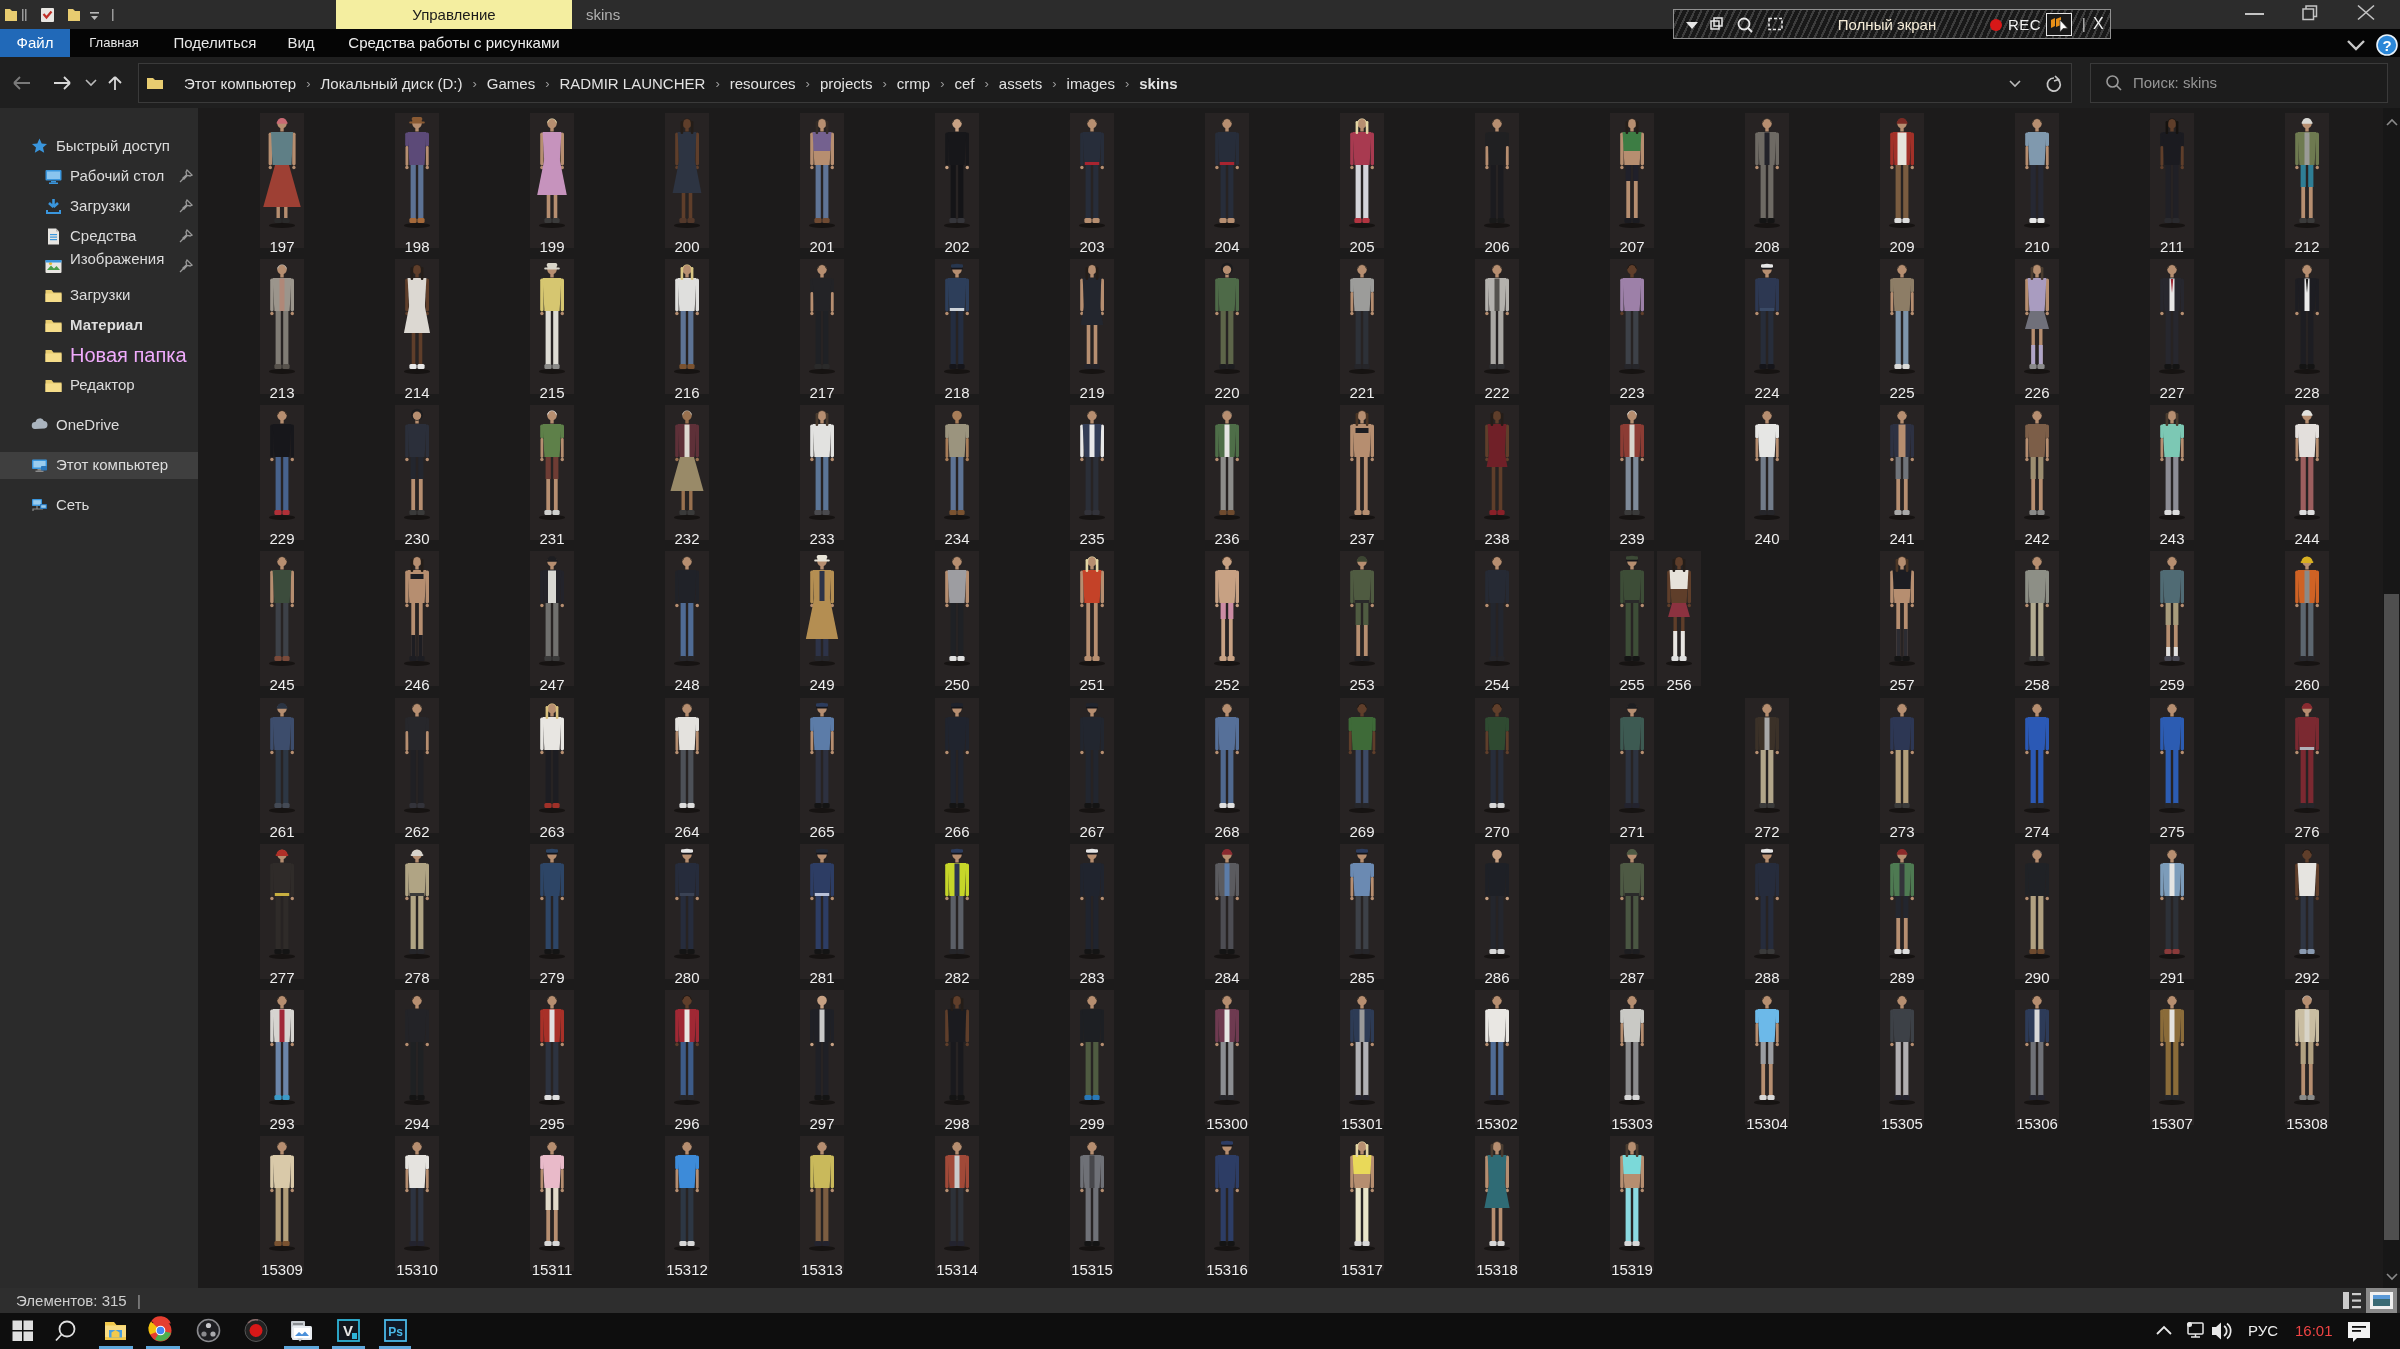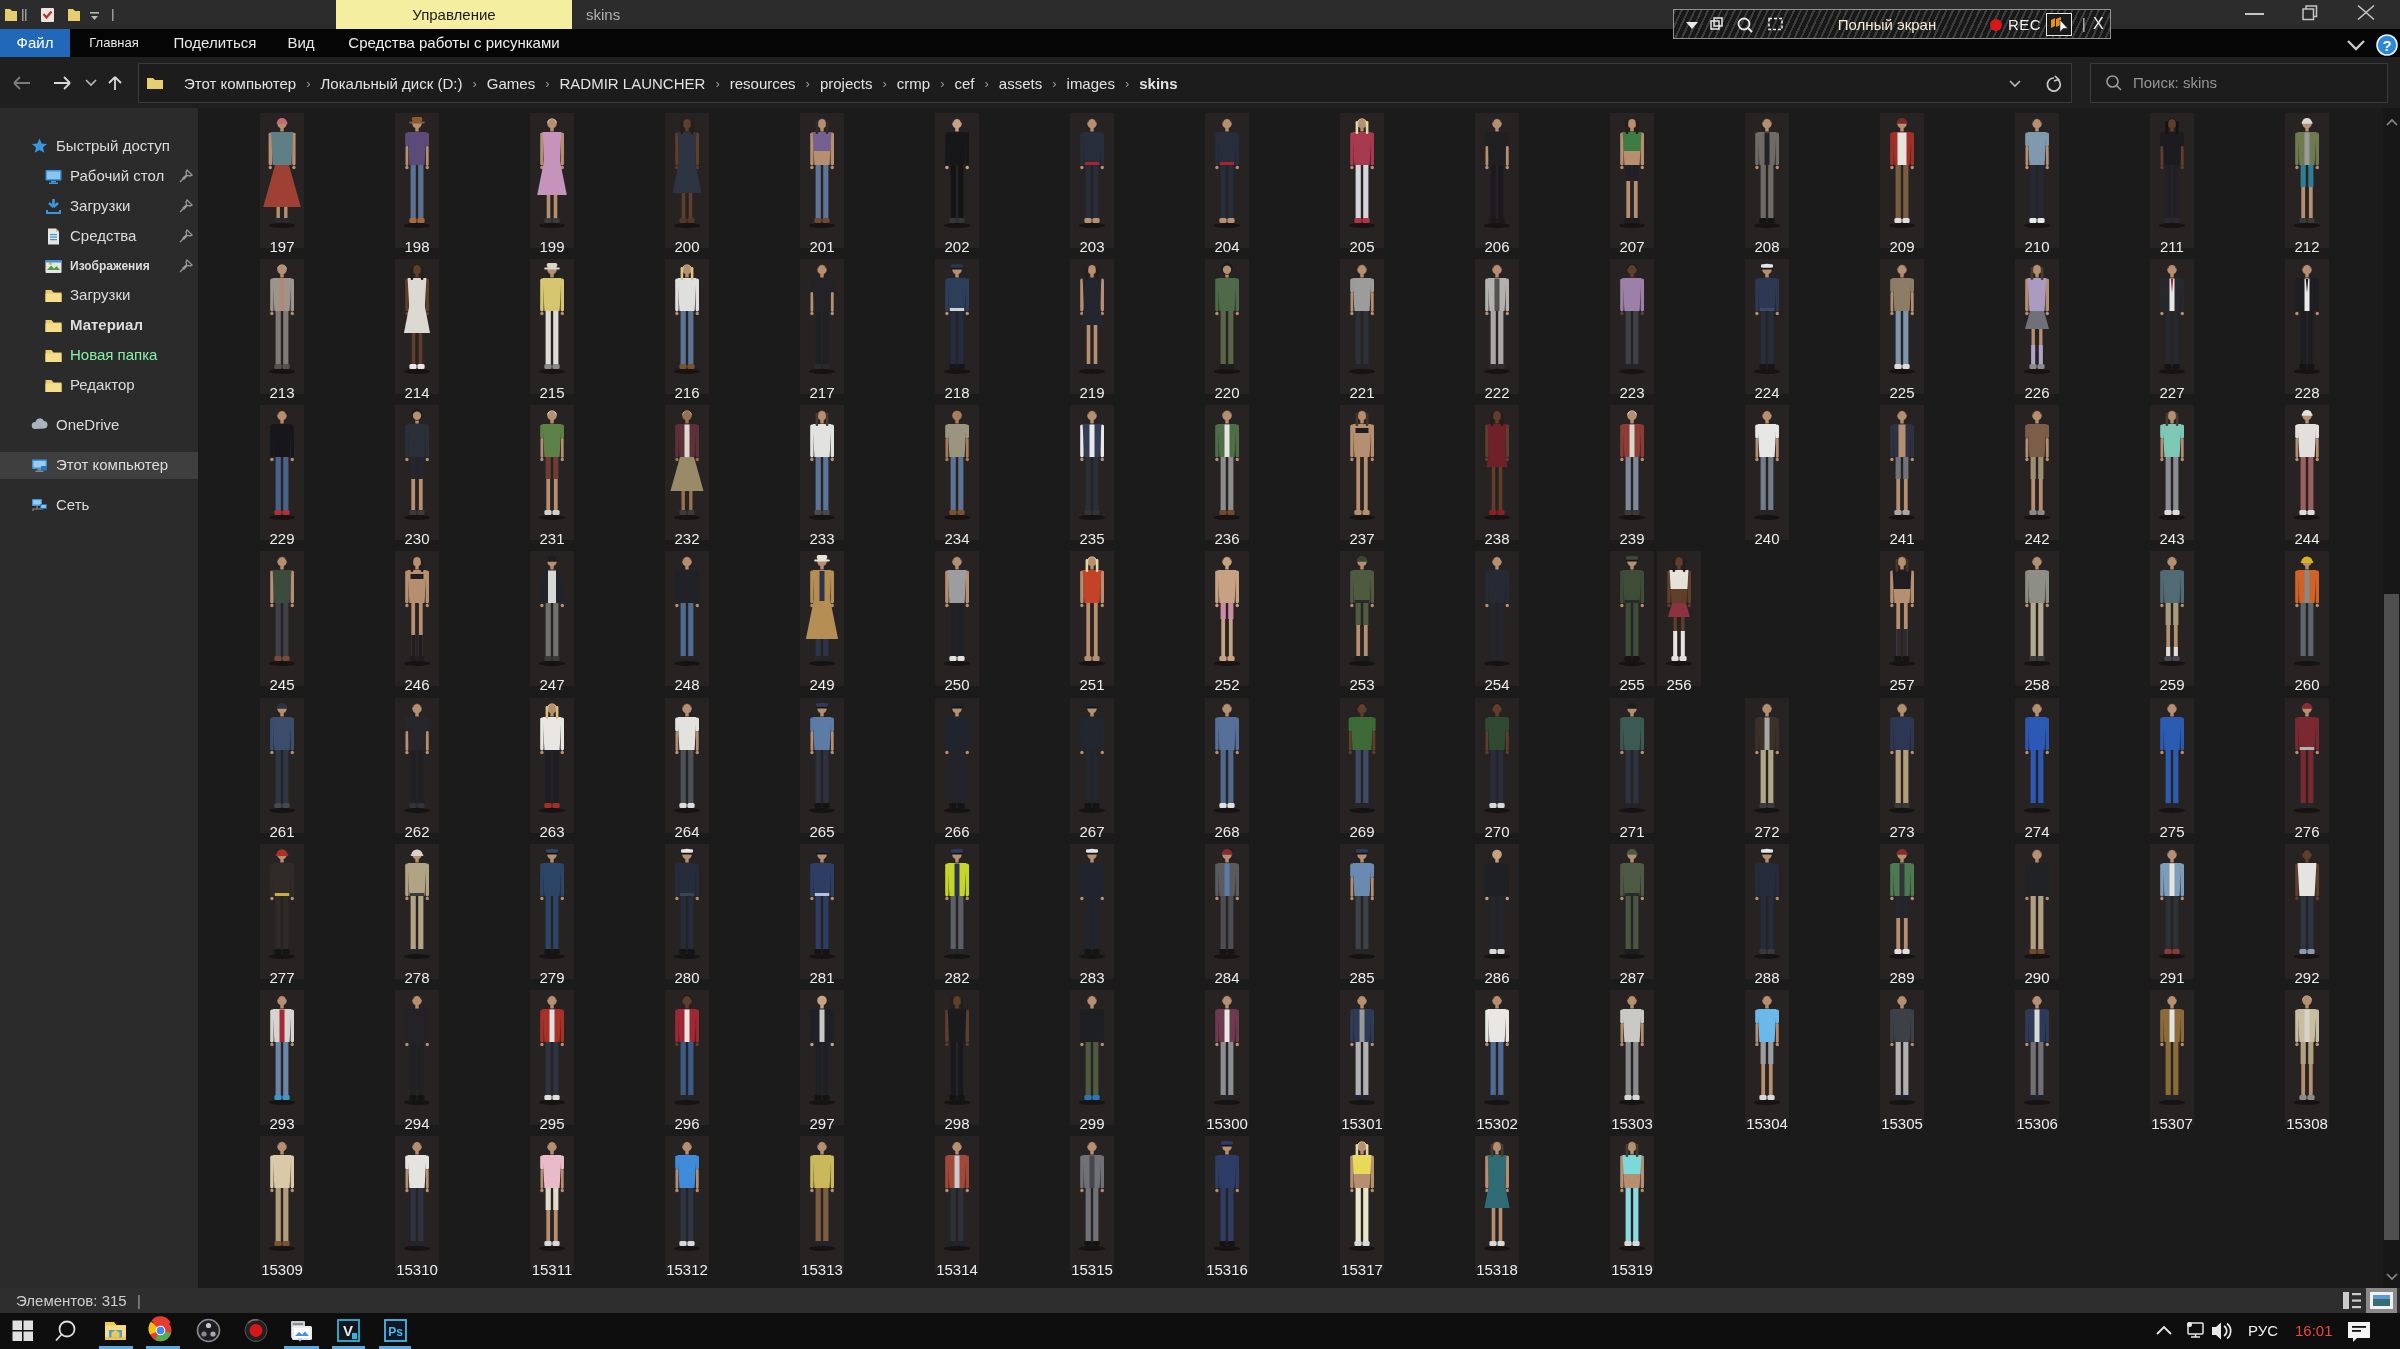--- a/index.html
+++ b/index.html
@@ -149,39 +149,39 @@
 <div class="abs" style="left:70px;top:223px;line-height:26px;color:#dcdcdc;font-size:15px;font-weight:normal">Средства</div>
 <svg class="abs" style="left:178px;top:228px" width="16" height="16" viewBox="0 0 16 16">
     <path d="M9,2 l5,5 -2,1 -2.6,-0.6 L6,11 5,10 8.6,6.6 8,4 z M5.5,10.5 L2,14" stroke="#9a9a9a" stroke-width="1.3" fill="none"></path>
   </svg>
 <svg class="abs" style="left:44px;top:257px" width="19" height="19" viewBox="0 0 19 19">
     <rect x="1.5" y="3" width="16" height="13" rx="1" fill="#e8e6e2"></rect>
     <path d="M3,13 l4,-4.5 3,3 2.5,-2.5 3.5,4 z" fill="#4a9e4a"></path>
     <circle cx="6.5" cy="6.5" r="1.6" fill="#e8b830"></circle>
     <rect x="1.5" y="3" width="16" height="2.5" fill="#3a96dd"></rect>
   </svg>
-<div class="abs" style="left:70px;top:253px;line-height:26px;color:#dcdcdc;font-size:12px;font-weight:bold">Изображения</div>
+<div class="abs" style="left:70px;top:246px;line-height:26px;color:#dcdcdc;font-size:15px;font-weight:normal">Изображения</div>
 <svg class="abs" style="left:178px;top:258px" width="16" height="16" viewBox="0 0 16 16">
     <path d="M9,2 l5,5 -2,1 -2.6,-0.6 L6,11 5,10 8.6,6.6 8,4 z M5.5,10.5 L2,14" stroke="#9a9a9a" stroke-width="1.3" fill="none"></path>
   </svg>
 <svg class="abs" style="left:44px;top:286px" width="19" height="19" viewBox="0 0 19 19">
     <path d="M1.5,4 h6 l2,2.5 h8 v9.5 h-16 z" fill="#e8cc70"></path>
     <path d="M1.5,7.5 h16 v8.5 h-16 z" fill="#f5dd8a"></path>
   </svg>
 <div class="abs" style="left:70px;top:282px;line-height:26px;color:#dcdcdc;font-size:15px;font-weight:normal">Загрузки</div>
 <svg class="abs" style="left:44px;top:316px" width="19" height="19" viewBox="0 0 19 19">
     <path d="M1.5,4 h6 l2,2.5 h8 v9.5 h-16 z" fill="#e8cc70"></path>
     <path d="M1.5,7.5 h16 v8.5 h-16 z" fill="#f5dd8a"></path>
   </svg>
 <div class="abs" style="left:70px;top:312px;line-height:26px;color:#dcdcdc;font-size:15px;font-weight:bold">Материал</div>
 <svg class="abs" style="left:44px;top:346px" width="19" height="19" viewBox="0 0 19 19">
     <path d="M1.5,4 h6 l2,2.5 h8 v9.5 h-16 z" fill="#e8cc70"></path>
     <path d="M1.5,7.5 h16 v8.5 h-16 z" fill="#f5dd8a"></path>
   </svg>
-<div class="abs" style="left:70px;top:342px;line-height:26px;color:#86efac;font-size:15px;font-weight:normal">Новая папка</div>
+<div class="abs" style="left:70px;top:342px;line-height:26px;color:#f0abfc;font-size:20px;font-weight:normal">Новая папка</div>
 <svg class="abs" style="left:44px;top:376px" width="19" height="19" viewBox="0 0 19 19">
     <path d="M1.5,4 h6 l2,2.5 h8 v9.5 h-16 z" fill="#e8cc70"></path>
     <path d="M1.5,7.5 h16 v8.5 h-16 z" fill="#f5dd8a"></path>
   </svg>
 <div class="abs" style="left:70px;top:372px;line-height:26px;color:#dcdcdc;font-size:15px;font-weight:normal">Редактор</div>
 <svg class="abs" style="left:30px;top:416px" width="19" height="19" viewBox="0 0 19 19">
     <path d="M5,13 a3.5,3.5 0 0 1 0.5,-7 a4.5,4.5 0 0 1 8.5,-1 a3.8,3.8 0 0 1 0.5,7.5 z" fill="#aab4be"></path>
   </svg>
 <div class="abs" style="left:56px;top:412px;line-height:26px;color:#dcdcdc;font-size:15px;font-weight:normal">OneDrive</div>
 <svg class="abs" style="left:30px;top:456px" width="19" height="19" viewBox="0 0 19 19">

